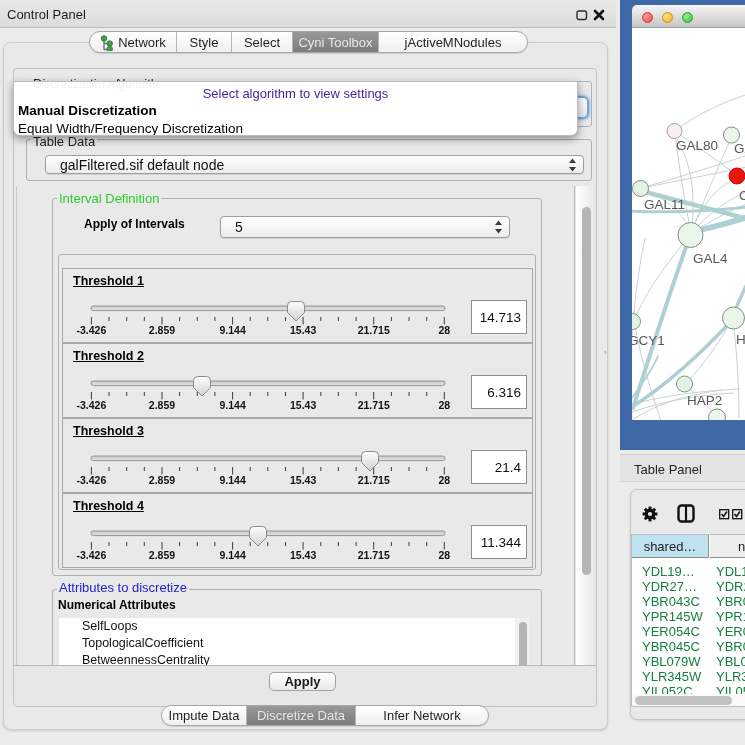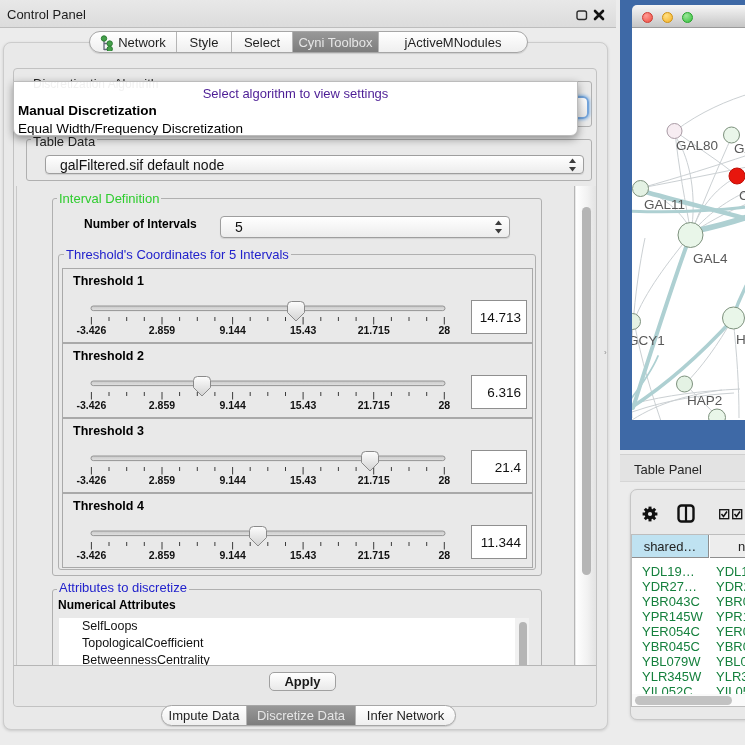--- a/index.html
+++ b/index.html
@@ -33,21 +33,21 @@
 
 .combo { position:absolute; border:1px solid #9e9e9e; border-radius:4px;
   background:linear-gradient(#ffffff,#ececec); box-shadow:0 1px 1px rgba(0,0,0,0.1);
   font-size:14px; color:#111; }
 .combo .ct { position:absolute; left:14px; top:50%; transform:translateY(-50%); }
 .arr { position:absolute; right:6px; top:50%; transform:translateY(-50%); width:9px; height:14px; }
 
 
 .tpanel { position:absolute; left:62px; width:471px; height:75px;
   border:1px solid #a9a9a9; background:#e9e9e9; }
-.ptitle { position:absolute; left:10px; top:5px; font-size:12.5px; font-weight:bold; color:#000; }
+.ptitle { position:absolute; left:10px; top:5px; font-size:12.5px; font-weight:bold; color:#000;text-decoration:underline; }
 .vbox { position:absolute; left:408px; top:31px; width:56px; height:34px;
   background:#fff; border:1px solid #8f8f8f; font-size:13.5px; color:#111;
   display:flex; align-items:center; justify-content:flex-end; padding-right:5px;padding-left:43px; }
 
 
 .sbthumb { position:absolute; background:#b5b5b5; border-radius:4.5px; }
 
 
 #numlist { left:59px; top:618px; width:456px; height:47px; background:#fff;
   font-size:12.5px; color:#111; overflow:hidden; }
@@ -120,32 +120,31 @@
 <div class="abs" style="left:16px;top:186px;width:1px;height:479px;background:#c9c9c9"></div>
 <div class="abs" style="left:604px;top:348px;width:6px;height:8px;color:#8a8a8a;font-size:8px">›</div>
 
 <div class="abs" style="left:14px;top:186px;width:561px;height:479px;border-right:1px solid #b6b6b6;overflow:hidden">
 <div class="abs" style="left:0;top:0;width:561px;height:479px">
 
   
   <div class="group abs" style="left:38px;top:12px;width:490px;height:378px"></div>
   <div class="glabel" style="left:43px;top:5px;color:#2ecc2e">Interval Definition</div>
 
-  <div class="abs" style="left:70px;top:31px;font-size:12px;font-weight:bold;color:#000">Number of Intervals</div>
+  <div class="abs" style="left:70px;top:31px;font-size:12px;font-weight:bold;color:#000">Apply of Intervals</div>
   <div class="combo abs" style="left:206px;top:30px;width:290px;height:22px">
     <span class="ct">5</span>
     <svg class="arr" viewBox="0 0 9 14" xmlns="http://www.w3.org/2000/svg">
       <path d="M4.5,0.5 L8,5 L1,5 Z" fill="#3c3c3c"></path>
           <path d="M4.5,13.5 L8,9 L1,9 Z" fill="#3c3c3c"></path>
         </svg>
   </div>
 
   
   <div class="group abs" style="left:44px;top:68px;width:478px;height:316px"></div>
-  <div class="glabel" style="left:50px;top:61px;color:#2222cc">Threshold's Coordinates for 5 Intervals</div>
 
   <svg width="0" height="0" xmlns="http://www.w3.org/2000/svg">
         <defs>
     <linearGradient id="trk" x1="0" y1="0" x2="0" y2="1">
       <stop offset="0" stop-color="#c9c9c9"></stop>
             <stop offset="1" stop-color="#e2e2e2"></stop>
           </linearGradient>
     <linearGradient id="thm" x1="0" y1="0" x2="0" y2="1">
       <stop offset="0" stop-color="#fdfdfd"></stop>
             <stop offset="1" stop-color="#d2d2d2"></stop>
@@ -328,21 +327,21 @@
       </svg>Network</div>
   <div style="width:55px">Style</div>
   <div style="width:61px">Select</div>
   <div style="width:86px" class="sel">Cyni Toolbox</div>
   <div style="width:148px">jActiveMNodules</div>
 </div>
 
 <div class="seg" style="left:161px;top:705px;height:21px">
   <div style="width:85px">Impute Data</div>
   <div style="width:109px" class="sel">Discretize Data</div>
-  <div style="width:99px">Infer Network</div>
+  <div style="width:132px">Infer Network</div>
 </div>
 
 <div id="popup" class="abs" style="overflow:hidden">
   <div style="position:absolute;left:19px;top:-5px;font-size:12px;color:#f1f1f1">Discretization Algorithm</div>
   <div class="r1">Select algorithm to view settings</div>
   <div class="r2">Manual Discretization</div>
   <div class="r3">Equal Width/Frequency Discretization</div>
 </div>
 
 <div id="netwin" class="abs"></div>

